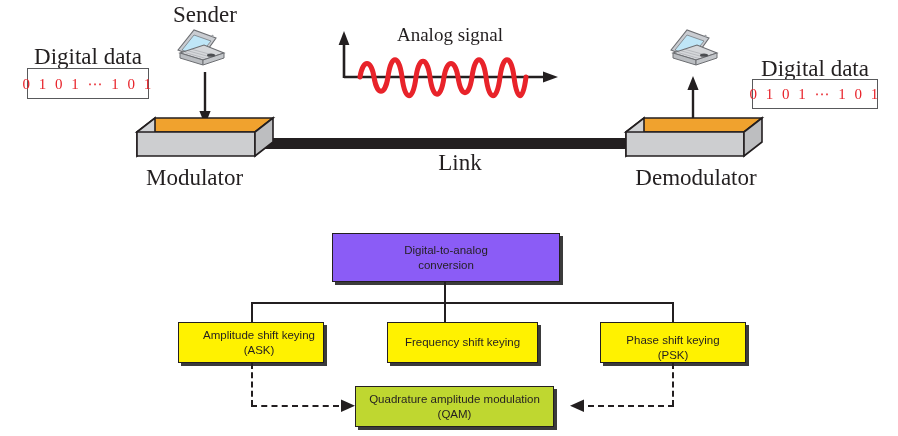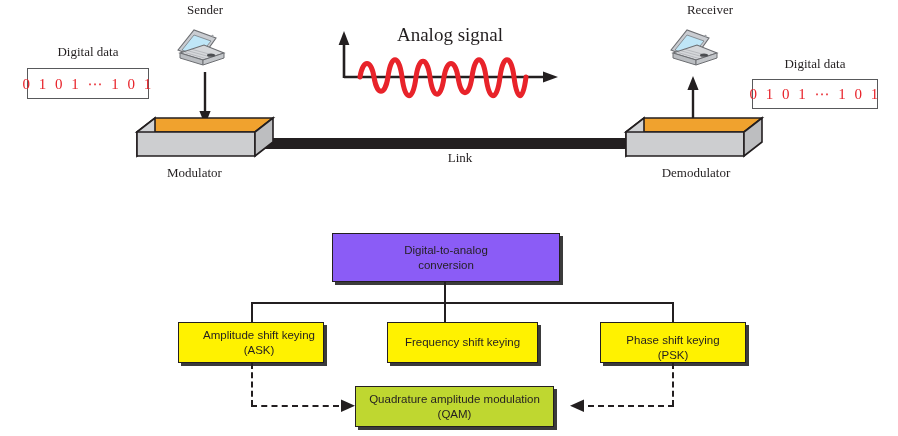--- a/index.html
+++ b/index.html
@@ -18,21 +18,21 @@
     width: 898px;
     height: 436px;
     background: #ffffff;
   }
   .abs { position: absolute; }
 
   
   .serif-label {
     font-family: "Liberation Serif", serif;
     color: #231f20;
-    font-size: 13px;
+    font-size: 23px;
     white-space: nowrap;
     text-align: center;
   }
 
   
   .bits-box {
     border: 1.5px solid #58595b;
     background: #ffffff;
     box-sizing: border-box;
     display: flex;
@@ -160,21 +160,20 @@
                C 103 74, 111 74, 114 51
                C 117 33, 125 33, 128 51
                C 131 72, 139 72, 142 51
                C 145 28, 153 28, 156 51
                C 159 76, 167 76, 170 51
                C 173 28, 181 28, 184 51
                C 187 76, 193 76, 196 51" fill="none" stroke="#e8232a" stroke-width="5" stroke-linecap="round"></path>
     </svg>
   </div>
 
-  <div class="abs serif-label" style="left:650px; top:2px; width:120px;">Receiver</div>
 
   <div class="abs" style="left:661px; top:28px;">
     <svg width="60" height="58" viewBox="0 0 60 58">
       <g>
         <polygon points="10,22 26,2 48,10 33,31" fill="#c9ccd1" stroke="#6c6e72" stroke-width="1.1"></polygon>
         <polygon points="14,22 26,7 43,13 31,28" fill="#bfe6f7" stroke="#6c6e72" stroke-width="0.7"></polygon>
         <circle cx="44.5" cy="7.8" r="1.1" fill="#9a9da2"></circle>
       </g>
       <polygon points="12,25 35,32 56,25 36,17" fill="#d5d7da" stroke="#6c6e72" stroke-width="1.1"></polygon>
       <polygon points="12,25 35,32 35,37 12,30" fill="#babdc1" stroke="#6c6e72" stroke-width="1"></polygon>

